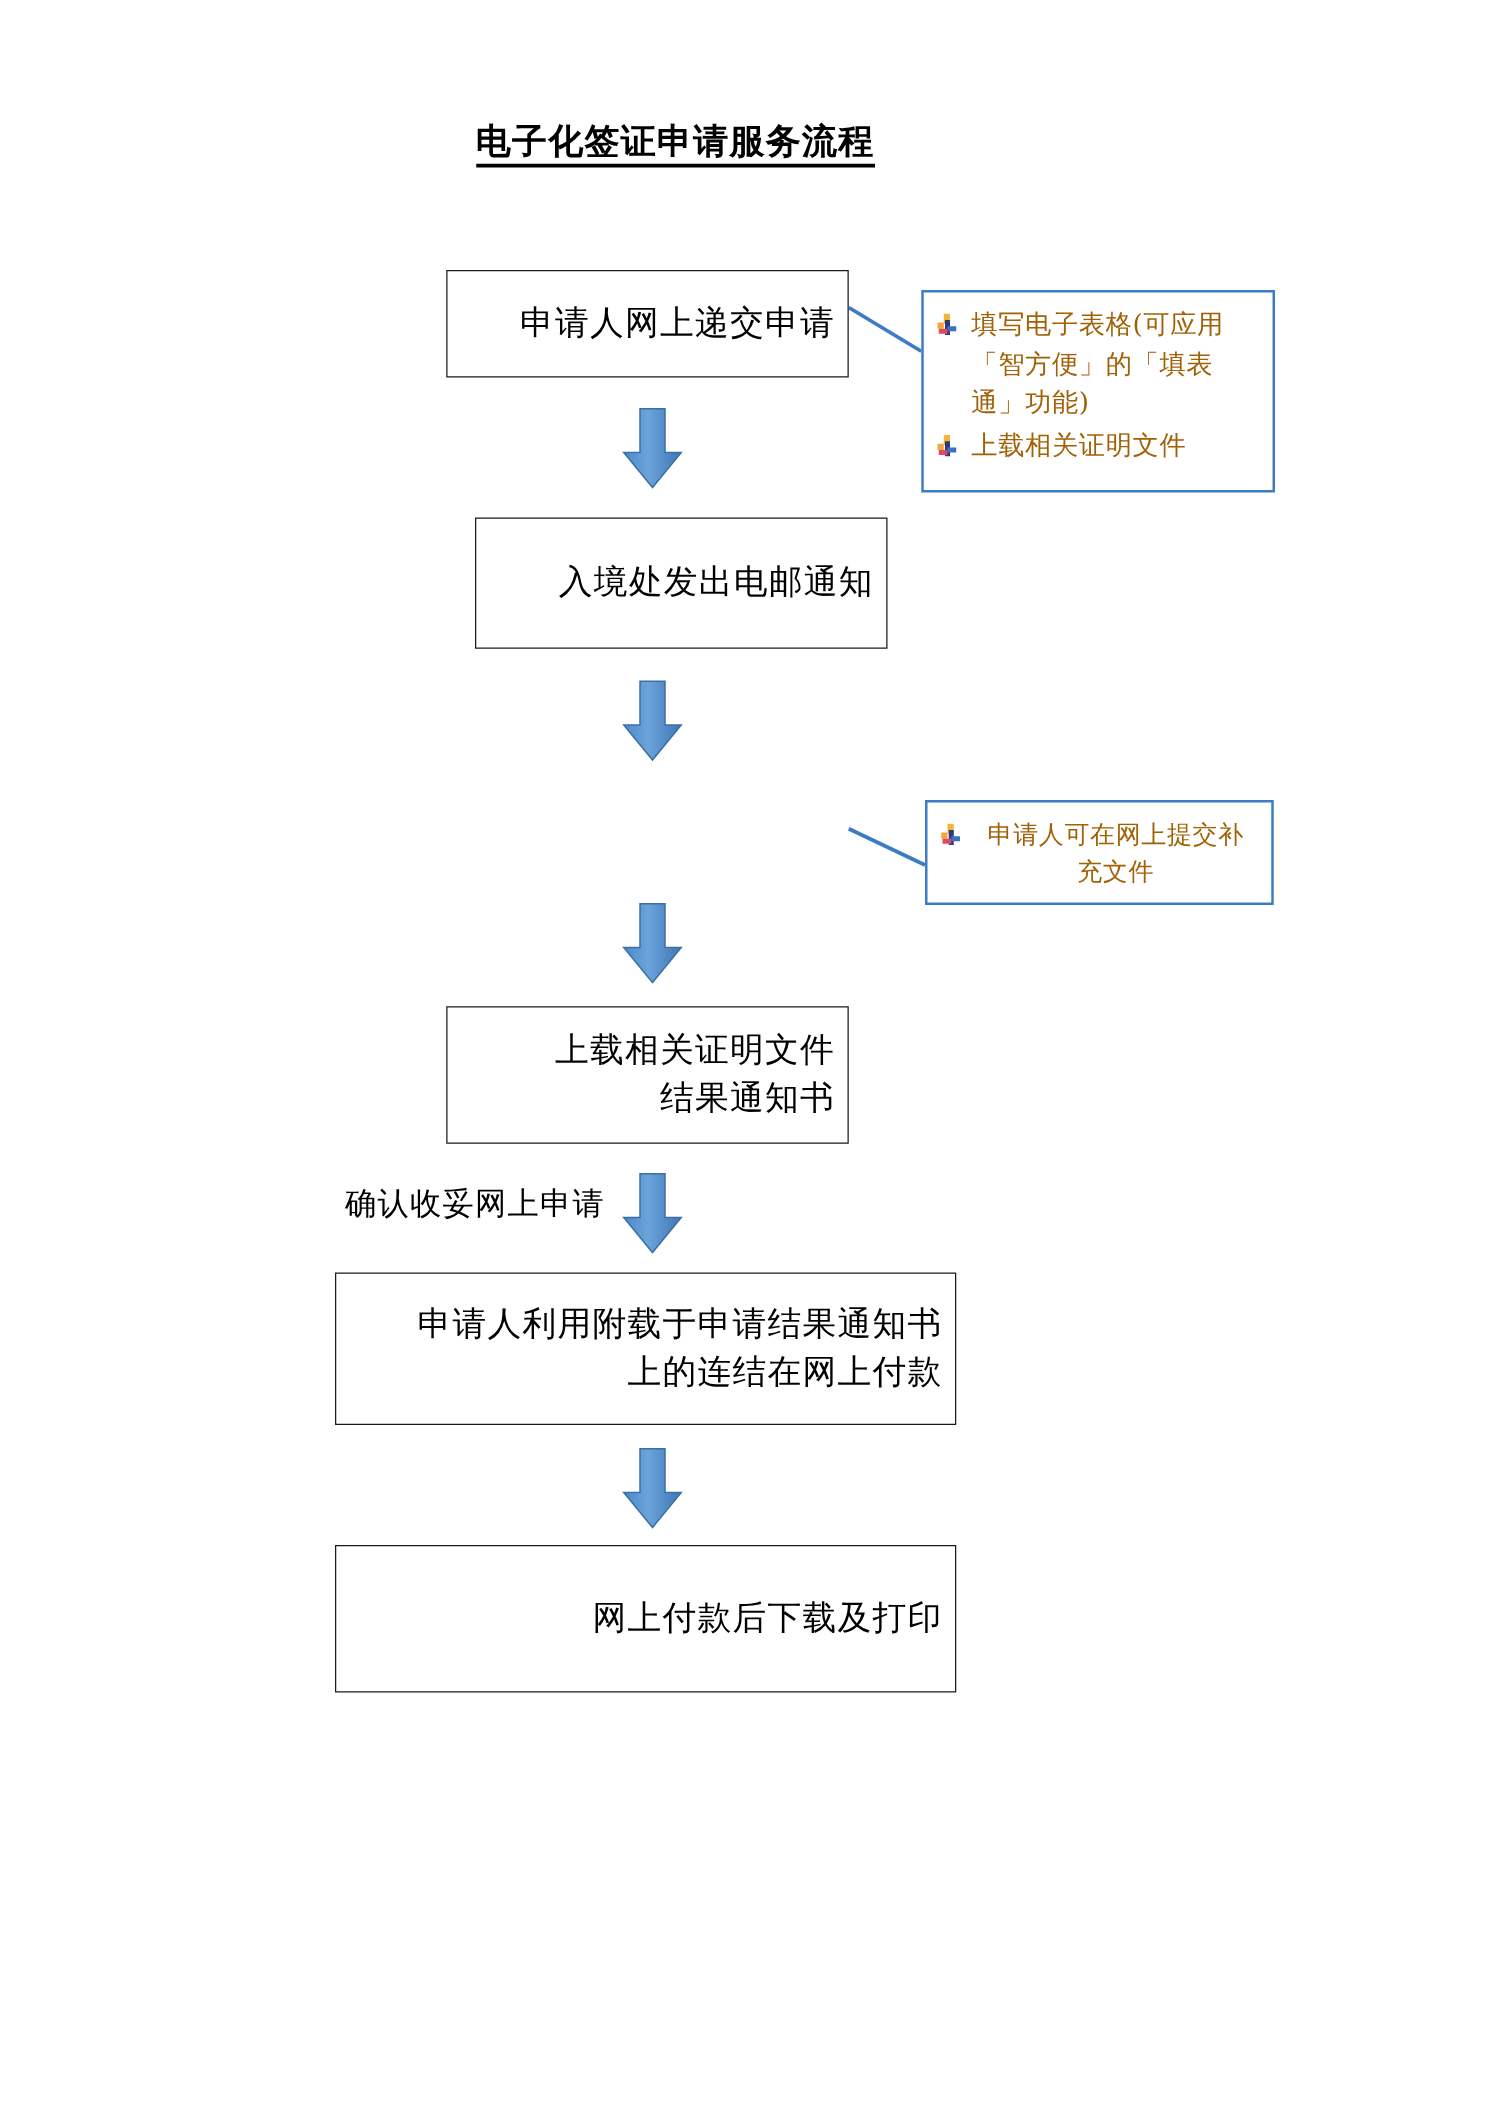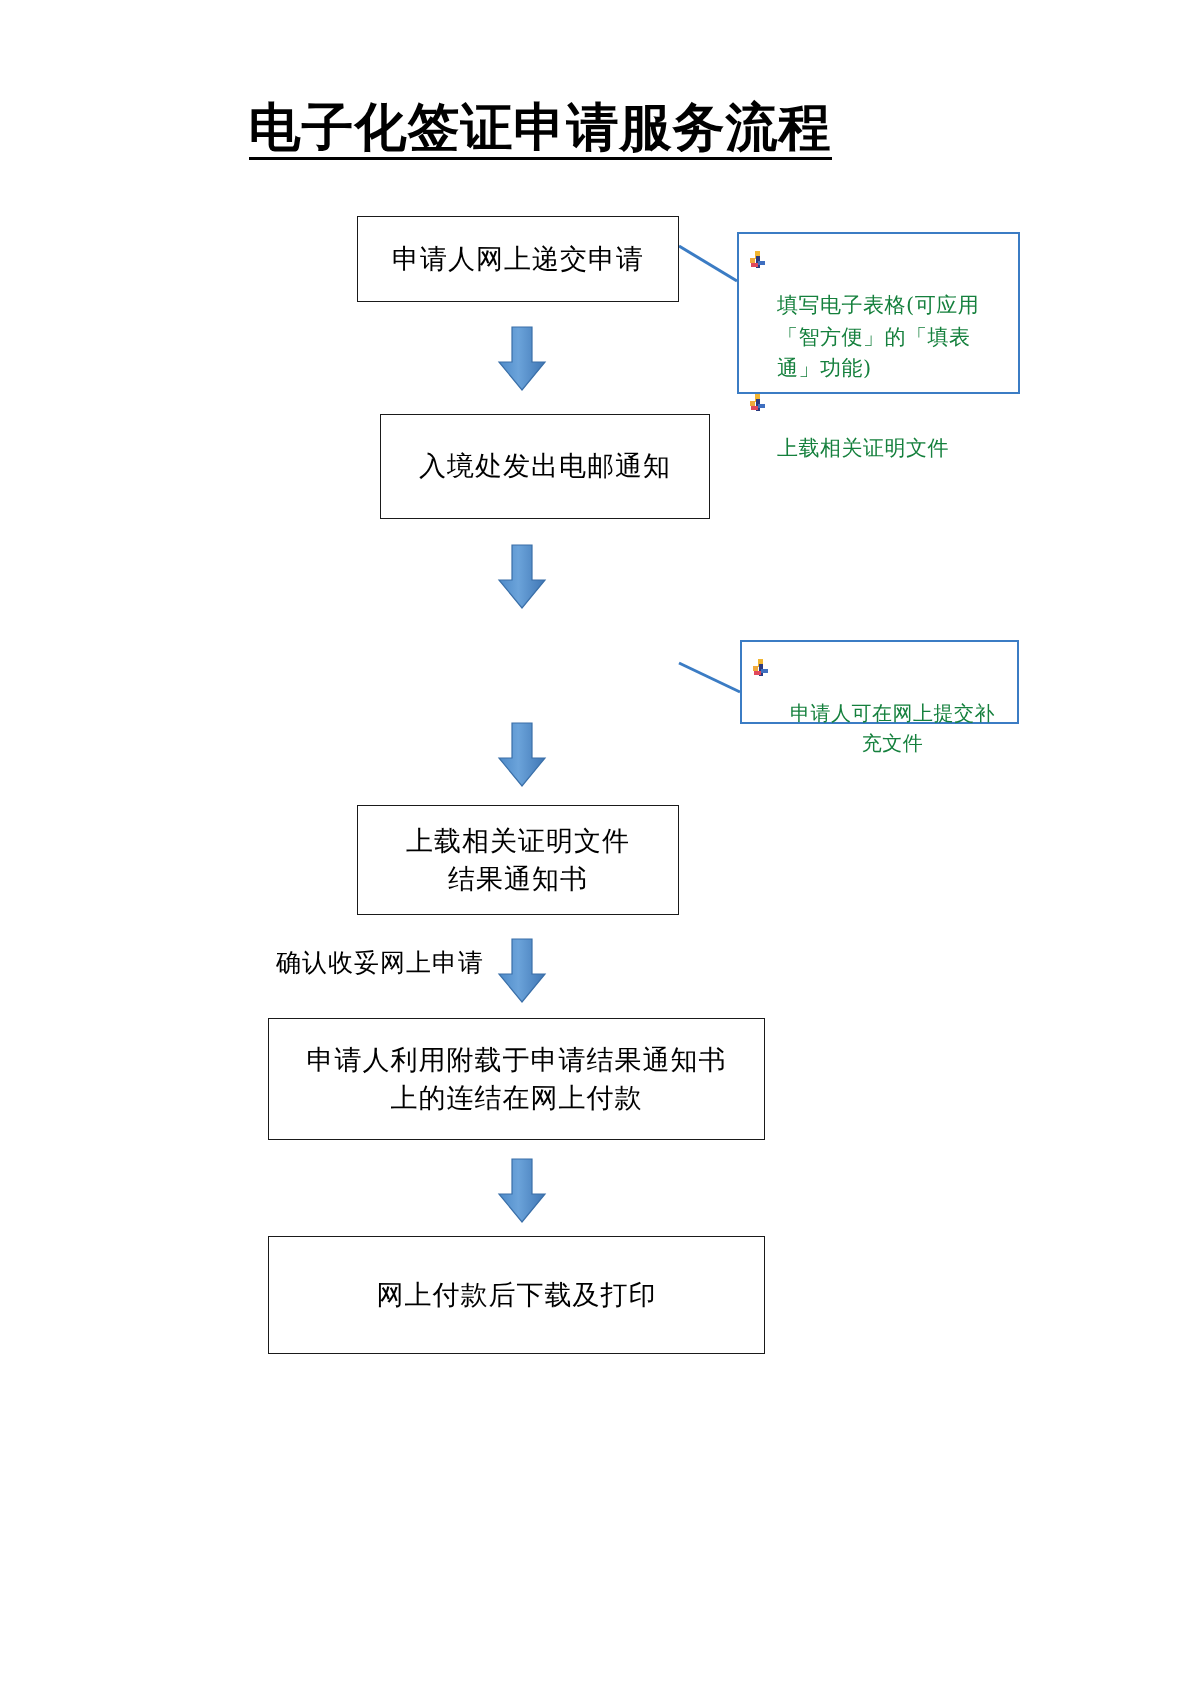--- a/index.html
+++ b/index.html
@@ -23,41 +23,41 @@
     height: 1697px;
   }
 
   
   .title {
     position: absolute;
     left: 0;
     top: 98px;
     width: 1080px;
     text-align: center;
-    font-size: 52px;
+    font-size: 28px;
     font-weight: bold;
     letter-spacing: 1px;
     line-height: 1.1;
   }
   .title .u {
     display: inline-block;
     border-bottom: 3px solid #000;
     padding-bottom: 2px;
   }
 
   
   .pbox {
     position: absolute;
     box-sizing: border-box;
     border: 1.6px solid #1a1a1a;
     background: #ffffff;
     display: flex;
     align-items: center;
     justify-content: center;
-    text-align: center;
+    text-align: right;
     font-size: 27px;
     line-height: 1.42;
     letter-spacing: 1px;
     color: #000;
   }
   .pbox .inner { width: 100%; padding: 0 10px; }
 
   
   #box-submit      { left: 357px; top: 216px;  width: 322px; height: 86px; }
   #box-ack         { left: 352px; top: 414px;  width: 330px; height: 105px; margin-left: 28px; }
@@ -79,22 +79,21 @@
 
   .bullet-row {
     display: flex;
     align-items: flex-start;
     margin: 0 0 2px 0;
   }
   .bullet-row .btext {
     font-size: 21px;
     line-height: 1.5;
     letter-spacing: 0.5px;
-    color: #15803d;
-    margin-top: 46px;
+    color: #a16207;
   }
   #callout-2 .bullet-row .btext { font-size: 20px; text-align: center; }
 
   .flower-bullet {
     flex: 0 0 auto;
     width: 18px;
     height: 22px;
     margin-right: 10px;
     margin-top: 6px;
     position: relative;

